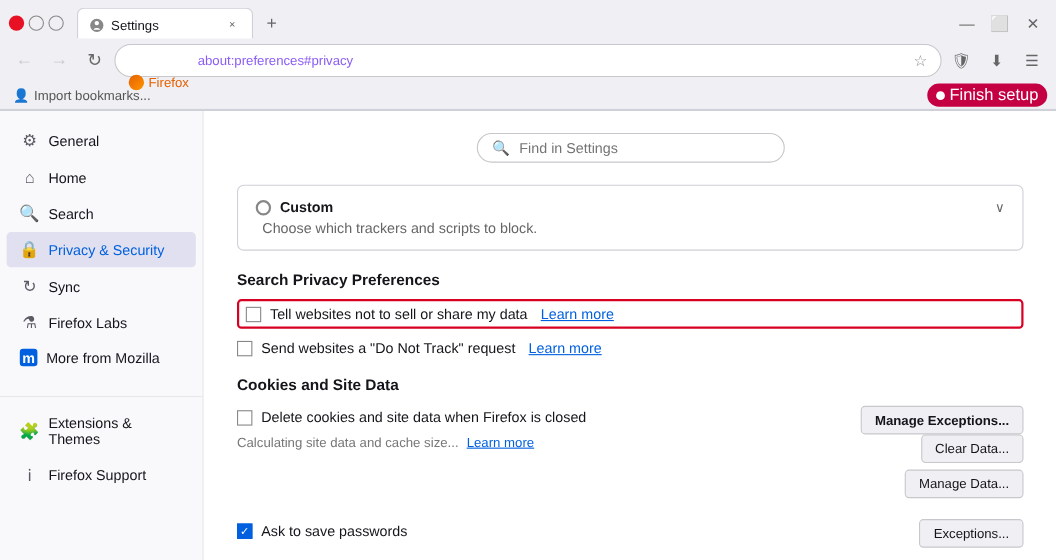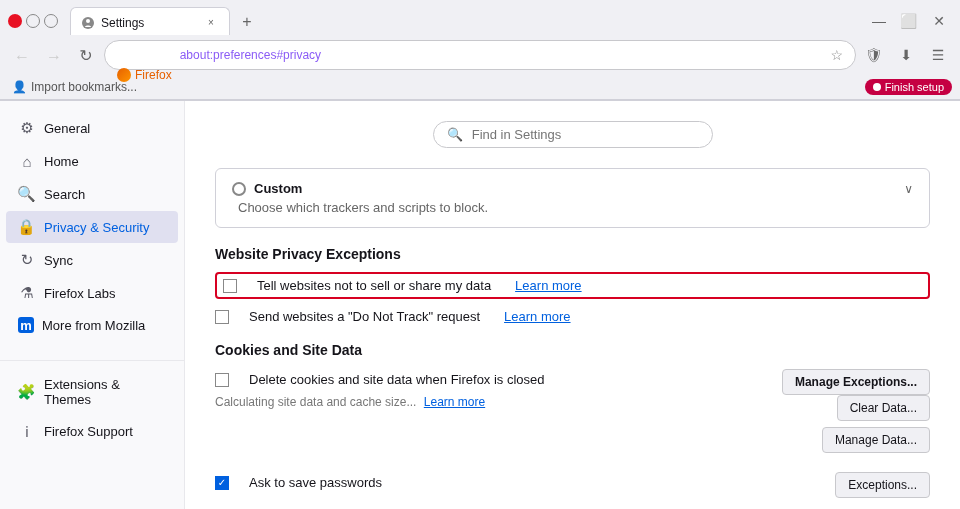--- a/index.html
+++ b/index.html
@@ -27,21 +27,21 @@
     .nav-btn.disabled { color: #ccc; cursor: default; }
     .url-bar { flex: 1; display: flex; align-items: center; background: #fff; border: 1px solid #c8c8cc; border-radius: 20px; padding: 4px 12px; gap: 8px; height: 30px; }
     .url-brand { font-size: 12px; color: #e66000; font-weight: 500; display: flex; align-items: center; gap: 4px; margin-top: 40px; }
     .url-text { font-size: 12px; color: #8b5cf6; flex: 1; }
     .url-star { color: #888; font-size: 14px; cursor: pointer; }
     .toolbar-extras { display: flex; gap: 4px; align-items: center; }
     .toolbar-icon-btn { width: 28px; height: 28px; display: flex; align-items: center; justify-content: center; border-radius: 50%; cursor: pointer; color: #666; font-size: 14px; }
 
     .bookmarks-bar { display: flex; align-items: center; padding: 2px 8px; background: #f0f0f4; border-bottom: 1px solid #d0d0d8; height: 26px; font-size: 12px; color: #555; }
     .bookmark-item { display: flex; align-items: center; gap: 4px; cursor: pointer; padding: 2px 4px; border-radius: 4px; }
-    .finish-setup { margin-left: auto; display: flex; align-items: center; gap: 4px; background: #c50042; color: #fff; padding: 2px 8px; border-radius: 12px; cursor: pointer; font-size: 11px; }
+    .finish-setup { margin-left: auto; display: flex; align-items: center; gap: 4px; background: #c50042; color: #fff; padding: 2px 8px; border-radius: 12px; cursor: pointer; font-size: 15px; }
     .finish-dot { width: 8px; height: 8px; background: #fff; border-radius: 50%; }
 
     
     .main-area { display: flex; height: calc(509px - 36px - 38px - 26px); }
 
     
     .sidebar { width: 185px; background: #f9f9fb; padding: 10px 0; border-right: 1px solid #e8e8ec; overflow-y: auto; flex-shrink: 0; }
     .sidebar-item { display: flex; align-items: center; gap: 8px; padding: 7px 12px; cursor: pointer; border-radius: 4px; margin: 1px 6px; font-size: 13px; color: #15141a; }
     .sidebar-item.active { background: #e0e0f0; color: #0060df; }
     .sidebar-item.active .sidebar-icon { color: #0060df; }
@@ -57,21 +57,21 @@
 
     .custom-section { border: 1px solid #d0d0d8; border-radius: 6px; padding: 12px 16px; margin-bottom: 18px; }
     .custom-header { display: flex; align-items: center; justify-content: space-between; }
     .custom-radio { display: flex; align-items: center; gap: 8px; }
     .custom-radio-circle { width: 14px; height: 14px; border-radius: 50%; border: 2px solid #888; display: inline-block; flex-shrink: 0; }
     .custom-label { font-weight: 600; font-size: 13px; }
     .custom-desc { font-size: 13px; color: #666; margin-top: 4px; margin-left: 6px; }
     .chevron-icon { color: #666; font-size: 12px; }
 
     .section-title { font-weight: 700; font-size: 14px; margin-bottom: 10px; margin-top: 8px; }
-    .pref-row { display: flex; align-items: center; gap: 20px; padding: 4px 0; margin-bottom: 4px; }
+    .pref-row { display: flex; align-items: center; gap: 8px; padding: 4px 0; margin-bottom: 4px; }
     .pref-row.highlighted { border: 2px solid #d70022; border-radius: 4px; padding: 4px 6px; margin-bottom: 6px; }
     .checkbox { width: 14px; height: 14px; border: 1px solid #888; background: #fff; flex-shrink: 0; display: flex; align-items: center; justify-content: center; }
     .checkbox.checked { background: #0060df; border-color: #0060df; }
     .checkbox.checked::after { content: '✓'; color: #fff; font-size: 10px; }
     .pref-label { font-size: 13px; }
     .link { color: #0060df; text-decoration: underline; cursor: pointer; margin-left: 4px; }
 
     .cookies-desc { font-size: 12px; color: #777; margin-bottom: 10px; }
     .button-row { display: flex; justify-content: flex-end; gap: 8px; margin-bottom: 6px; }
     .btn { padding: 5px 12px; border: 1px solid #c8c8cc; border-radius: 4px; background: #f0f0f4; font-size: 12px; cursor: pointer; color: #15141a; }
@@ -200,21 +200,21 @@
       <div class="custom-header">
         <div class="custom-radio">
           <div class="custom-radio-circle"></div>
           <span class="custom-label">Custom</span>
         </div>
         <span class="chevron-icon">∨</span>
       </div>
       <div class="custom-desc">Choose which trackers and scripts to block.</div>
     </div>
 
-    <div class="section-title">Website Privacy Exceptions</div>
+    <div class="section-title">Search Privacy Preferences</div>
 
     <div class="pref-row highlighted">
       <div class="checkbox"></div>
       <span class="pref-label">Tell websites not to sell or share my data</span>
       <span class="link">Learn more</span>
     </div>
 
     <div class="pref-row">
       <div class="checkbox"></div>
       <span class="pref-label">Send websites a "Do Not Track" request</span>

